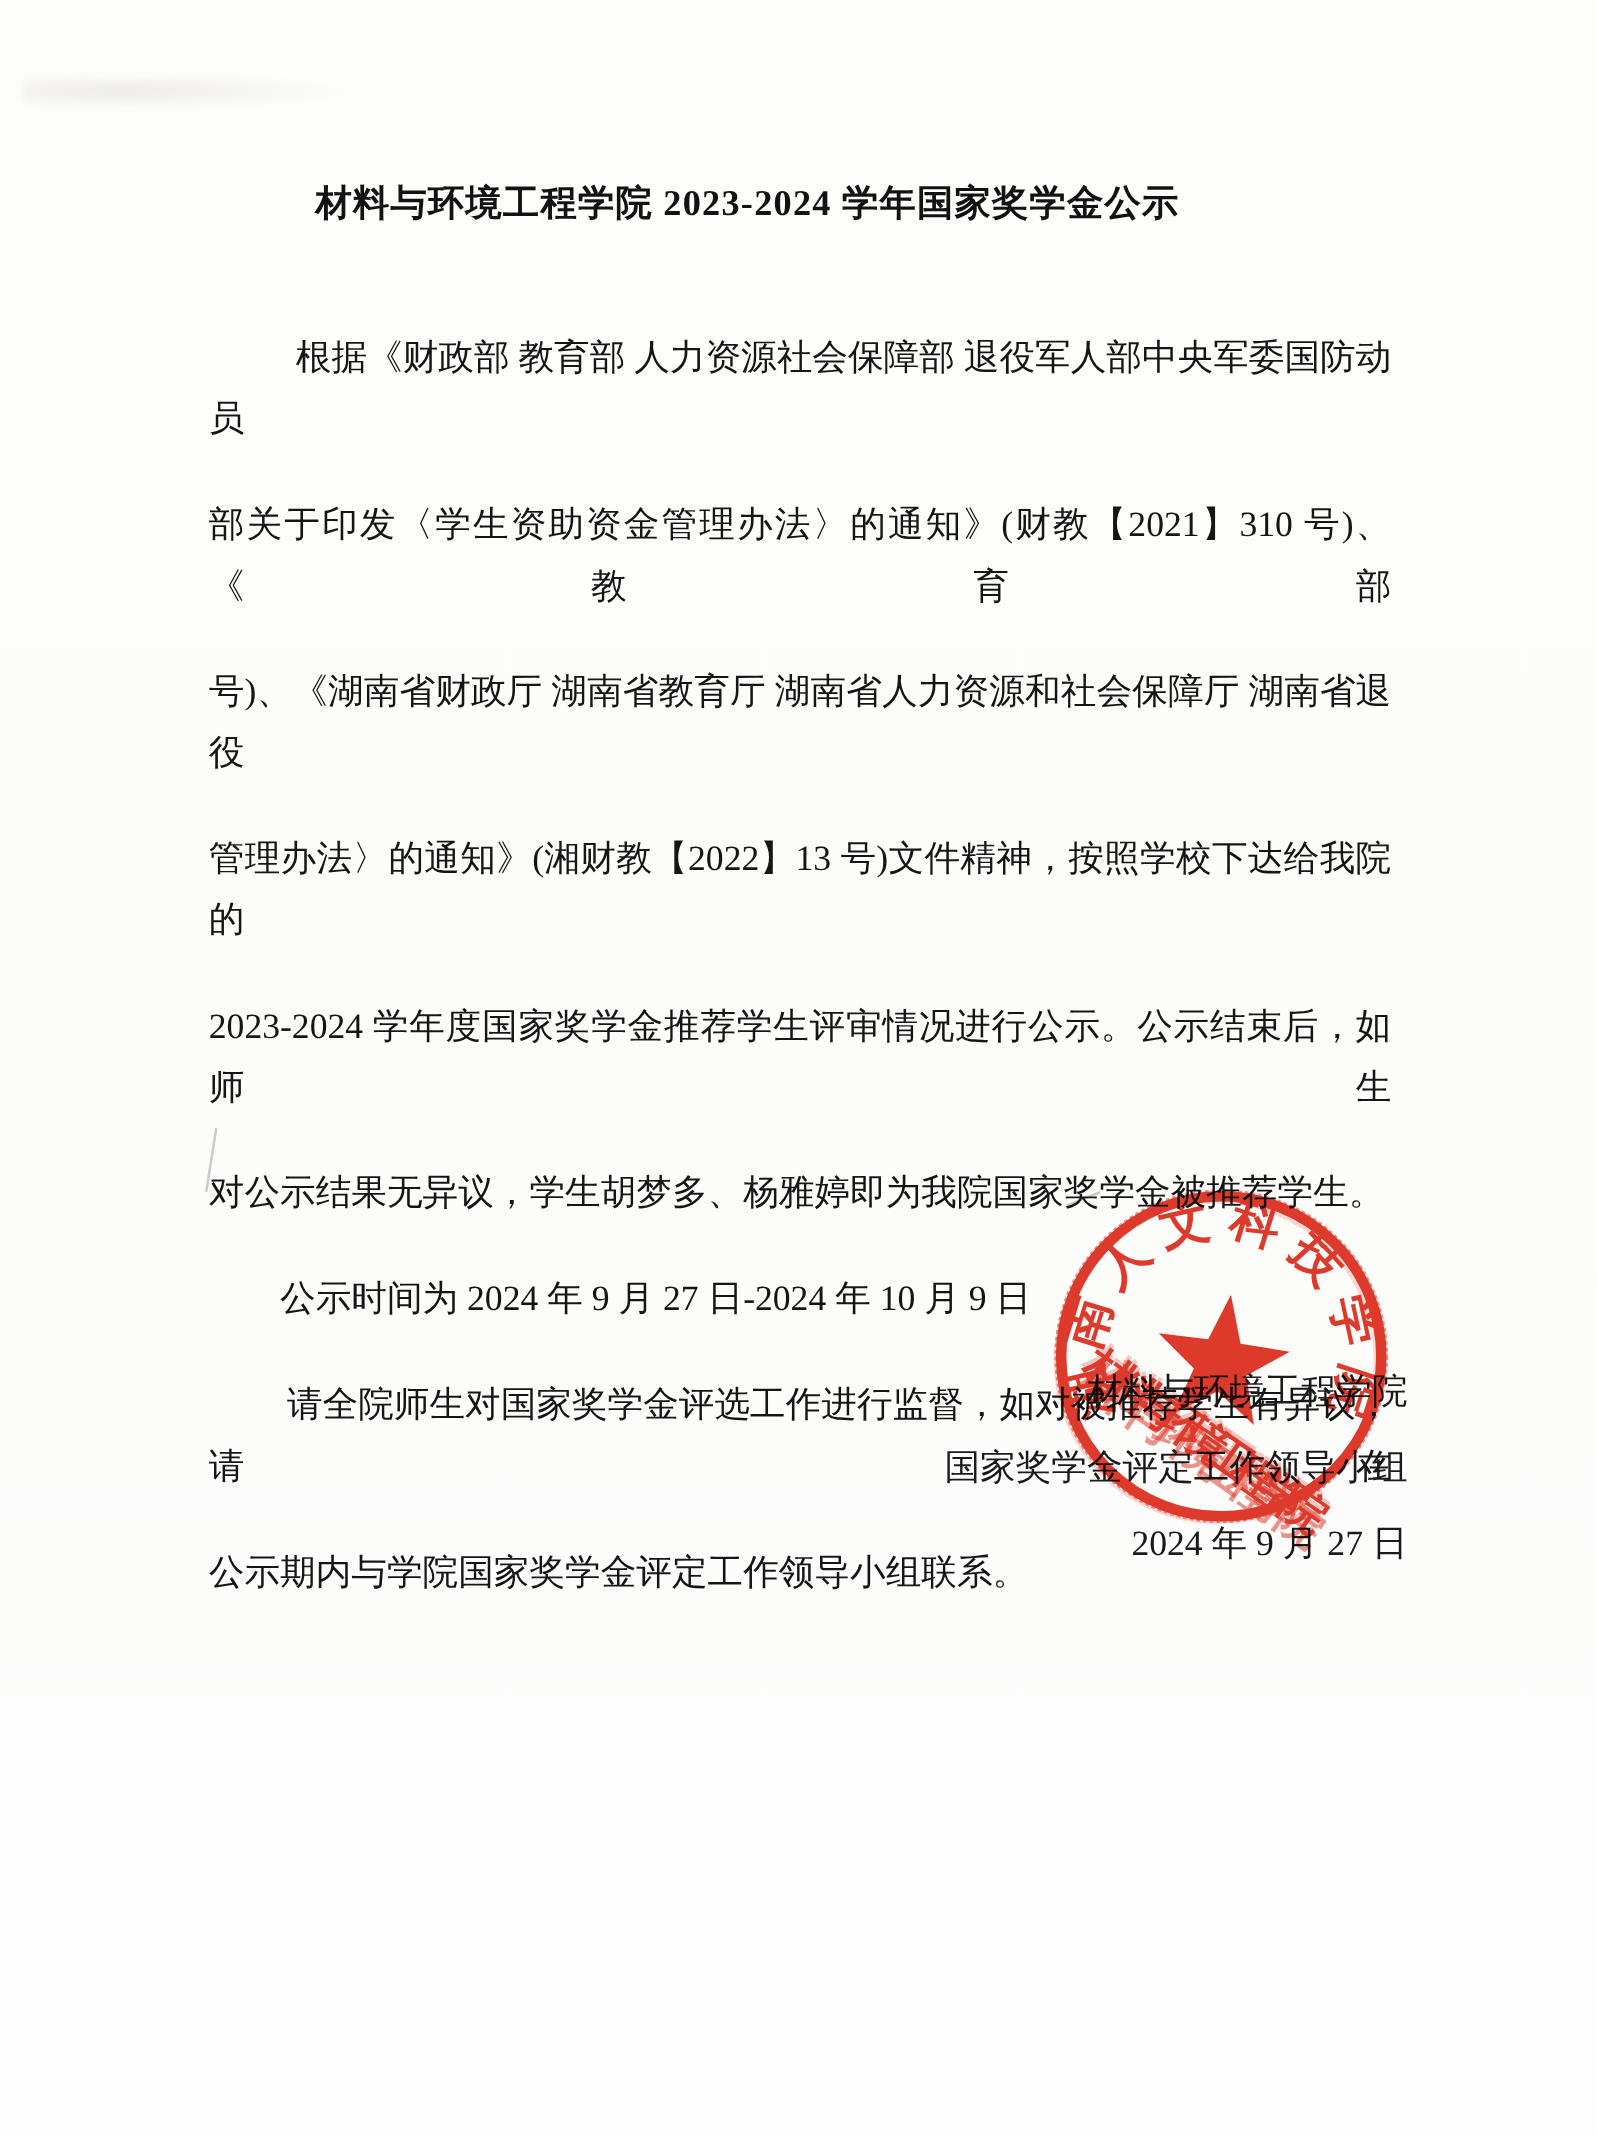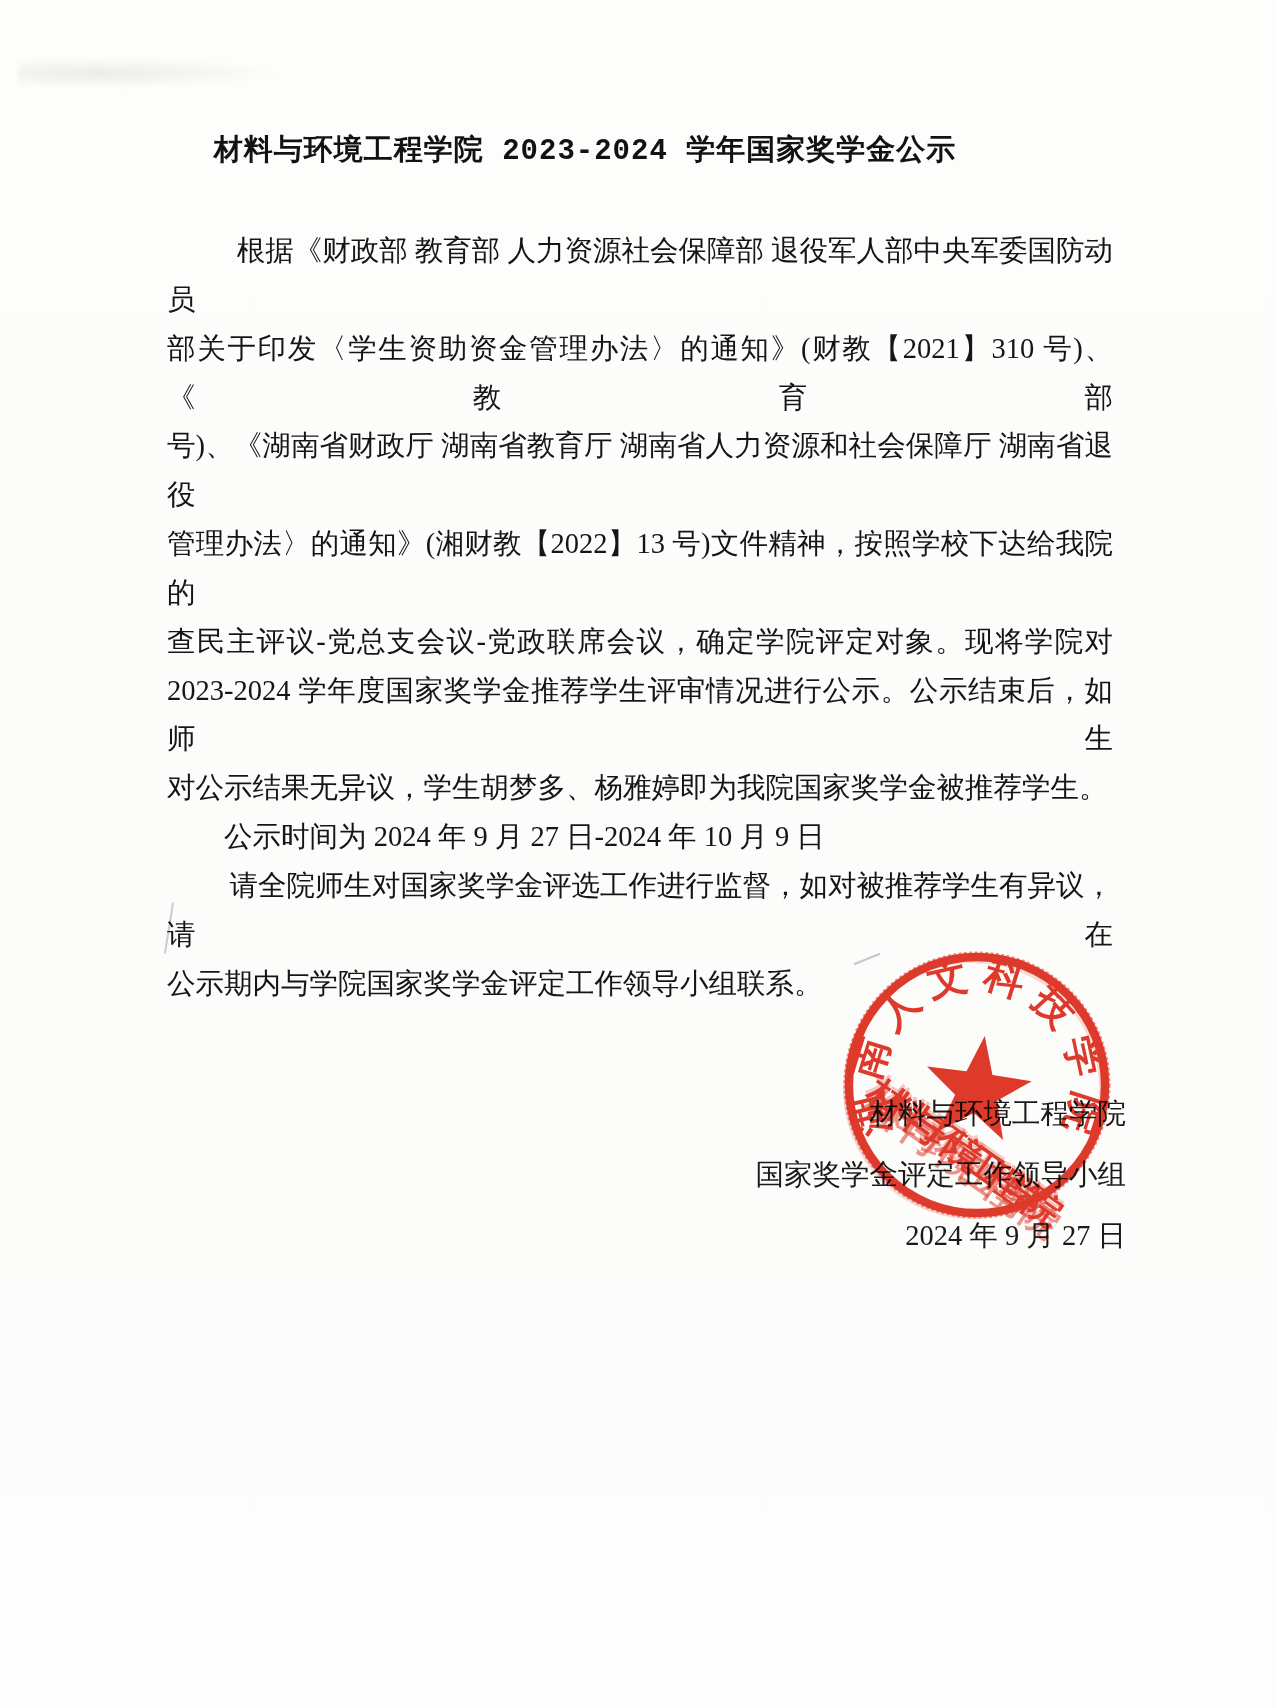--- a/index.html
+++ b/index.html
@@ -27,35 +27,35 @@
     transform: rotate(9deg);
     border-radius: 2px;
   }
   .artifact-dash {
     position: absolute; left: 853px; top: 958px; width: 28px; height: 2px;
     background: rgba(100,100,105,0.35);
     transform: rotate(-22deg);
   }
   .title {
     position: absolute; top: 130px; left: 0; width: 1170px;
-    margin: 0;
+    margin: 13px;
     text-align: center;
-    font-family: Liberation Mono, monospace;
+    font-family: Liberation Serif, serif;
     font-weight: bold;
     font-size: 29px;
     letter-spacing: 1px;
     color: #121212;
   }
   .bodytext {
     position: absolute; top: 227px; left: 167px; width: 946px;
     font-size: 28.5px;
     line-height: 48.85px;
     color: #151515;
   }
-  .line { text-align: justify; text-align-last: justify; }
+  .line { text-align: justify; text-align-last: justify; margin-top: 36px; }
   .line.left { text-align: left; text-align-last: left; }
   .line.indent { text-indent: 2em; text-align: right; }
   .signature {
     position: absolute; top: 1083px; right: 152px;
     text-align: right;
     font-size: 28.5px;
     line-height: 61px;
     color: #1a1a1a;
     white-space: nowrap;
   }
@@ -93,21 +93,20 @@
   <div class="artifact-slash"></div>
   <div class="artifact-dash"></div>
 
   <h1 class="title">材料与环境工程学院 2023-2024 学年国家奖学金公示</h1>
 
   <div class="bodytext">
     <div class="line indent">根据《财政部 教育部 人力资源社会保障部 退役军人部中央军委国防动员</div>
     <div class="line">部关于印发〈学生资助资金管理办法〉的通知》(财教【2021】310 号)、《教育部</div>
     <div class="line">号)、《湖南省财政厅 湖南省教育厅 湖南省人力资源和社会保障厅 湖南省退役</div>
     <div class="line">管理办法〉的通知》(湘财教【2022】13 号)文件精神，按照学校下达给我院的</div>
-    <div class="line">查民主评议-党总支会议-党政联席会议，确定学院评定对象。现将学院对</div>
     <div class="line">2023-2024 学年度国家奖学金推荐学生评审情况进行公示。公示结束后，如师生</div>
     <div class="line left">对公示结果无异议，学生胡梦多、杨雅婷即为我院国家奖学金被推荐学生。</div>
     <div class="line left indent">公示时间为 2024 年 9 月 27 日-2024 年 10 月 9 日</div>
     <div class="line indent">请全院师生对国家奖学金评选工作进行监督，如对被推荐学生有异议，请在</div>
     <div class="line left">公示期内与学院国家奖学金评定工作领导小组联系。</div>
   </div>
 
   <div class="signature">
     <div>材料与环境工程学院</div>
     <div>国家奖学金评定工作领导小组</div>

